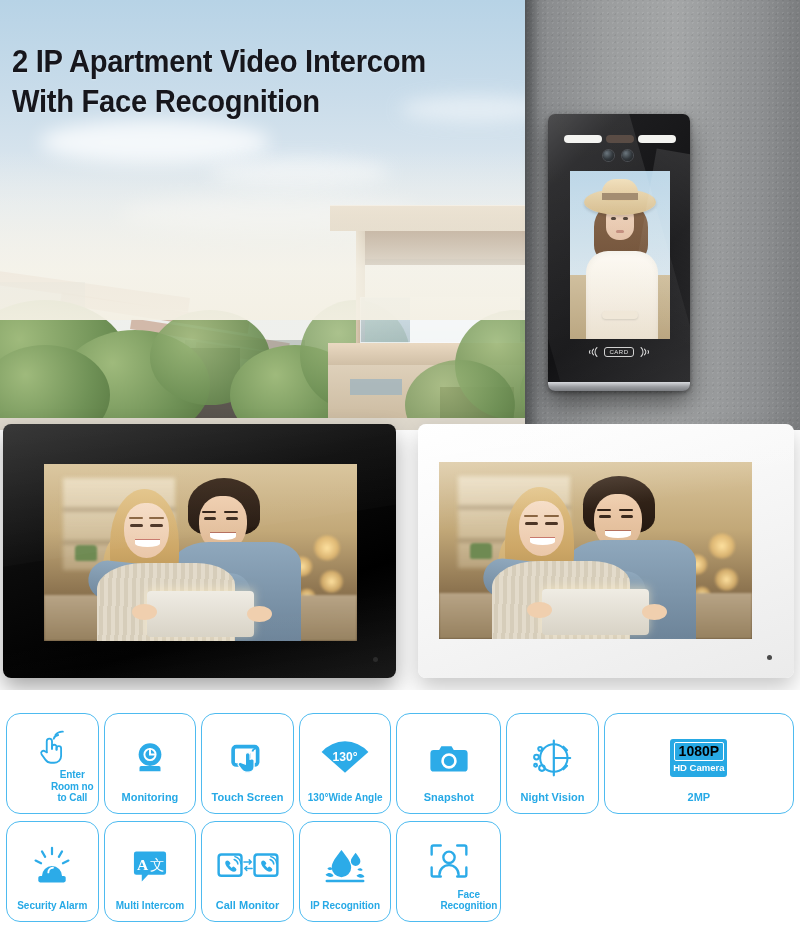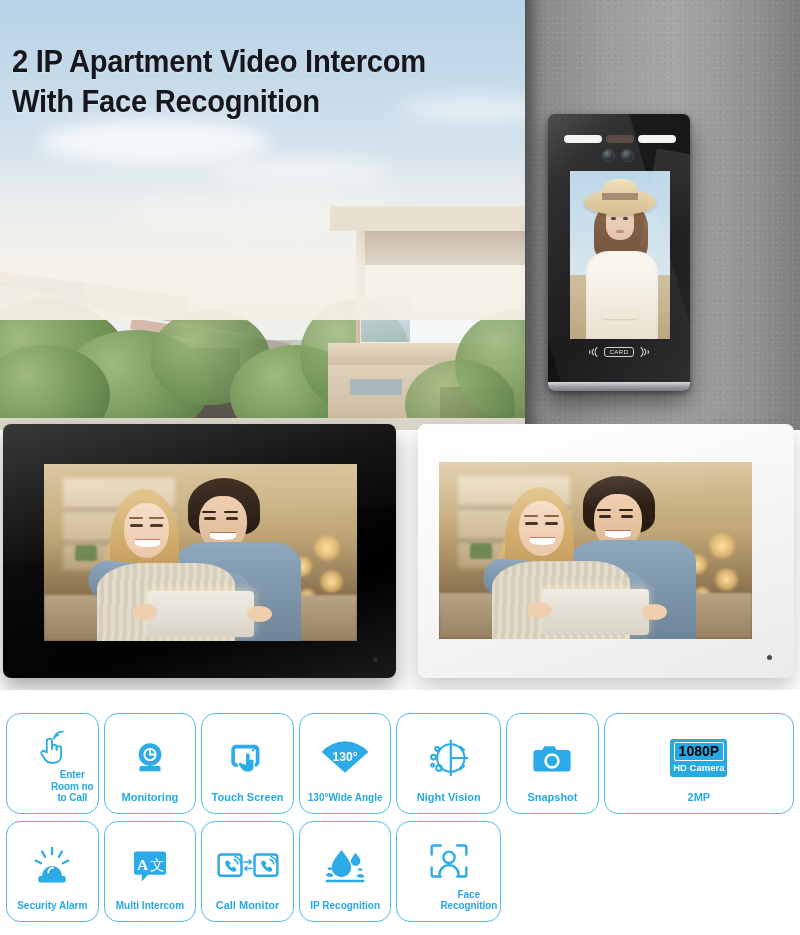--- a/index.html
+++ b/index.html
@@ -705,44 +705,44 @@
       <svg width="52" height="40" viewBox="0 0 60 42">
         <path d="M30 38 L3 14 A36 36 0 0 1 57 14 Z" fill="#2cabe8"></path>
         <text x="30" y="25" text-anchor="middle" fill="#fff" font-size="14" font-weight="700" font-family="Liberation Sans, sans-serif">130°</text>
       </svg>
     </div>
     <div class="flabel sm">130°Wide Angle</div>
   </div>
 
   <div class="fcard">
     <div class="ficon">
+      <svg width="44" height="40" viewBox="0 0 52 42">
+        <path d="M17 7 h12 l2.6 4.4 H44 a4 4 0 0 1 4 4 V33 a4 4 0 0 1-4 4 H8 a4 4 0 0 1-4-4 V15.4 a4 4 0 0 1 4-4 h6.4z" fill="#2cabe8"></path>
+        <circle cx="26" cy="24.5" r="7.6" fill="none" stroke="#fff" stroke-width="3"></circle>
+      </svg>
+    </div>
+    <div class="flabel">Snapshot</div>
+  </div>
+
+  <div class="fcard">
+    <div class="ficon">
       <svg width="44" height="42" viewBox="0 0 48 46" fill="none" stroke="#2cabe8" stroke-width="2.2" stroke-linecap="round">
         <line x1="26" y1="4" x2="26" y2="42" stroke-width="2.4"></line>
         <path d="M26 8 A15 15 0 0 0 26 38"></path>
         <path d="M26 8 A15 15 0 0 1 26 38"></path>
         <line x1="26" y1="23" x2="44" y2="23"></line>
         <line x1="36.5" y1="10.5" x2="40.5" y2="14.5"></line>
         <line x1="36.5" y1="35.5" x2="40.5" y2="31.5"></line>
         <circle cx="11" cy="13" r="2.1"></circle>
         <circle cx="7" cy="22" r="2.6"></circle>
         <circle cx="6" cy="31" r="1.6"></circle>
         <circle cx="13" cy="34" r="3.1"></circle>
       </svg>
     </div>
     <div class="flabel">Night Vision</div>
-  </div>
-
-  <div class="fcard">
-    <div class="ficon">
-      <svg width="44" height="40" viewBox="0 0 52 42">
-        <path d="M17 7 h12 l2.6 4.4 H44 a4 4 0 0 1 4 4 V33 a4 4 0 0 1-4 4 H8 a4 4 0 0 1-4-4 V15.4 a4 4 0 0 1 4-4 h6.4z" fill="#2cabe8"></path>
-        <circle cx="26" cy="24.5" r="7.6" fill="none" stroke="#fff" stroke-width="3"></circle>
-      </svg>
-    </div>
-    <div class="flabel">Snapshot</div>
   </div>
 
   <div class="fcard" style="grid-column: span 2;">
     <div class="ficon">
       <div class="badge1080">
         <div class="top">1080P</div>
         <div class="bot">HD Camera</div>
       </div>
     </div>
     <div class="flabel">2MP</div>

